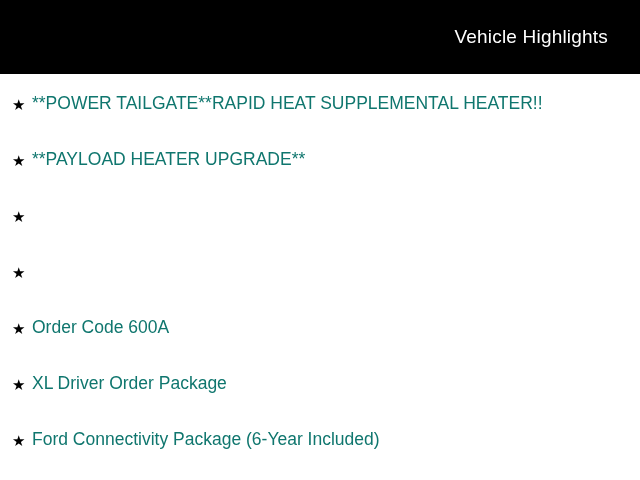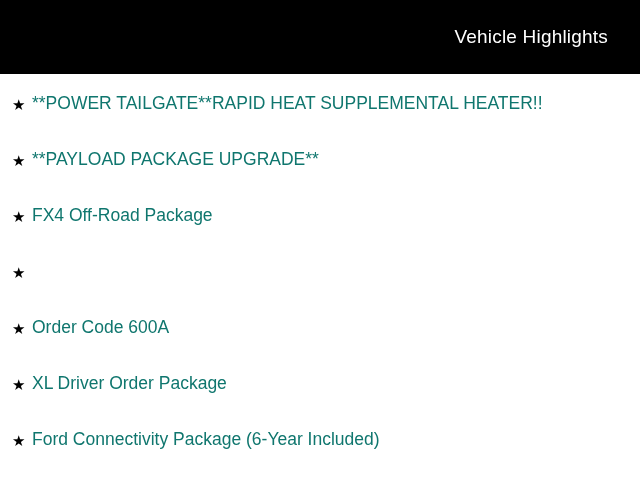--- a/index.html
+++ b/index.html
@@ -76,25 +76,24 @@
     <div class="header-title">Vehicle Highlights</div>
   </div>
 
   <ul class="highlights-list">
     <li class="highlight-item">
       <span class="bullet-star">★</span>
       <span class="highlight-text">**POWER TAILGATE**RAPID HEAT SUPPLEMENTAL HEATER!!</span>
     </li>
     <li class="highlight-item">
       <span class="bullet-star">★</span>
-      <span class="highlight-text">**PAYLOAD PACKAGE UPGRADE**</span>
+      <span class="highlight-text">**PAYLOAD HEATER UPGRADE**</span>
     </li>
     <li class="highlight-item">
       <span class="bullet-star">★</span>
-      <span class="highlight-text">FX4 Off-Road Package</span>
     </li>
     <li class="highlight-item">
       <span class="bullet-star">★</span>
     </li>
     <li class="highlight-item">
       <span class="bullet-star">★</span>
       <span class="highlight-text">Order Code 600A</span>
     </li>
     <li class="highlight-item">
       <span class="bullet-star">★</span>

